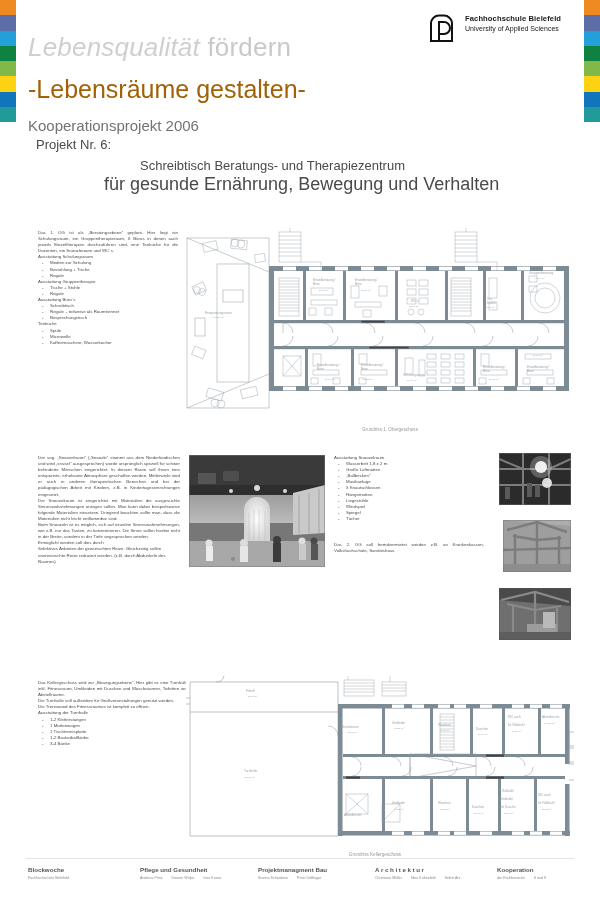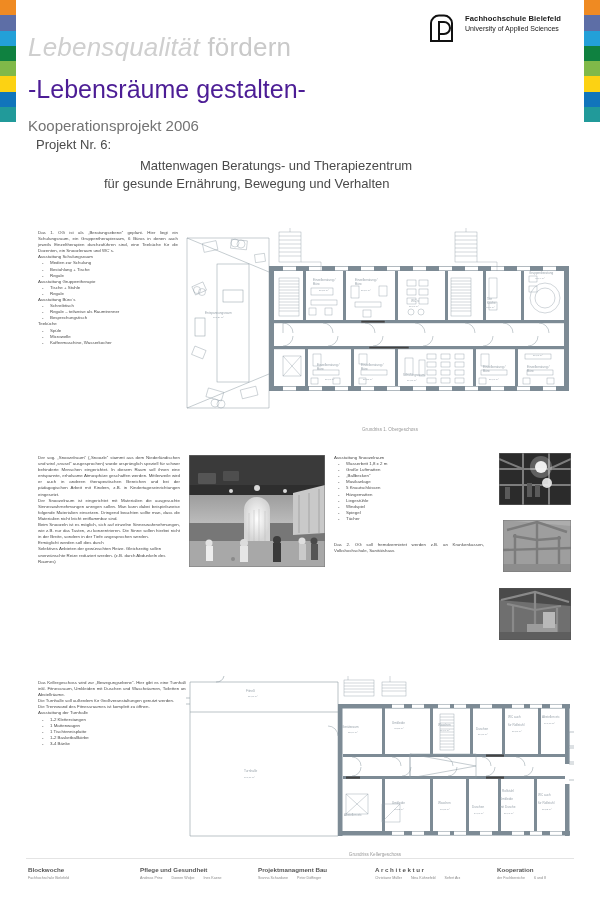--- a/index.html
+++ b/index.html
@@ -10,35 +10,35 @@
   .colstrip{position:absolute;top:0;width:16px;height:122px;}
   .colstrip.left{left:0;}
   .colstrip.right{right:0;}
   .colstrip i{display:block;width:100%;}
 
   
   .header{position:absolute;left:0;top:0;width:600px;height:122px;}
   .headline-wrap{position:absolute;left:28px;top:8px;width:400px;margin-top:24px;}
   .h-line1{font-size:26px;color:#c9c9c9;letter-spacing:.2px;white-space:nowrap;line-height:30px;}
   .h-line1 .ital{font-style:italic;color:#cfcfcf;}
-  .h-line2{font-size:25px;color:#4c1d95;white-space:nowrap;line-height:30px;margin-top:12px;}
+  .h-line2{font-size:25px;color:#a16207;white-space:nowrap;line-height:30px;margin-top:12px;}
   .h-line3{font-size:15px;color:#737373;white-space:nowrap;line-height:18px;margin-top:13px;}
 
   .fhb{position:absolute;left:428px;top:14px;width:155px;}
   .fhb-top{display:flex;align-items:flex-start;gap:7px;}
   .fhb-logo{width:30px;height:30px;flex:0 0 30px;}
   .fhb-name{font-size:7.6px;font-weight:bold;color:#1a1a1a;line-height:9.6px;letter-spacing:.1px;}
   .fhb-sub{font-size:7px;font-weight:normal;color:#1a1a1a;line-height:9.4px;}
   .fhb-fb{margin-top:18px;font-size:7.8px;color:#1a1a1a;line-height:11.5px;}
 
   
   .ptitle{position:absolute;left:36px;top:136px;width:520px;}
   .ptitle .nr{font-size:13px;color:#4a4a4a;line-height:18px;}
   .ptitle .t1{font-size:13px;color:#4a4a4a;line-height:18px;margin-left:104px;margin-top:3px;}
-  .ptitle .t2{font-size:13px;color:#4a4a4a;line-height:18px;margin-left:68px;}
+  .ptitle .t2{font-size:18px;color:#4a4a4a;line-height:18px;margin-left:68px;}
 
   
   .tblock{position:absolute;font-size:4.4px;line-height:6.1px;color:#4b4b4b;}
   .tblock p{margin:0;text-align:justify;}
   .tblock p.nj{text-align:left;}
   .tblock ul{margin:0;padding:0;list-style:none;}
   .tblock li{padding-left:12px;position:relative;}
   .tblock li:before{content:"-";position:absolute;left:4px;}
   .tblock .hd{margin-top:0;}
 
@@ -104,21 +104,21 @@
       <span>
         <div class="fhb-name">Fachhochschule Bielefeld</div>
         <div class="fhb-sub">University of Applied Sciences</div>
       </span>
     </div>
   </div>
 </div>
 
 <div class="ptitle">
   <div class="nr">Projekt Nr. 6:</div>
-  <div class="t1">Mattenwagen Beratungs- und Therapiezentrum</div>
+  <div class="t1">Schreibtisch Beratungs- und Therapiezentrum</div>
   <div class="t2">für gesunde  Ernährung, Bewegung und Verhalten</div>
 </div>
 
 <div class="tblock" style="left:38px;top:230px;width:140px;">
   <p>Das 1. OG ist als „Beratungsebene“ geplant. Hier liegt ein Schulungsraum, ein Gruppentherapieraum, 6 Büros in denen auch jeweils Einzeltherapien durchzuführen sind, eine Teeküche für die Dozenten, ein Snoozleraum und WC´s.</p>
   <div id="upperGroups">
       <p class="nj">Ausstattung Schulungsraum</p>
       <ul>
         <li>Medien zur Schulung</li>
         <li>Bestuhlung + Tische</li>

